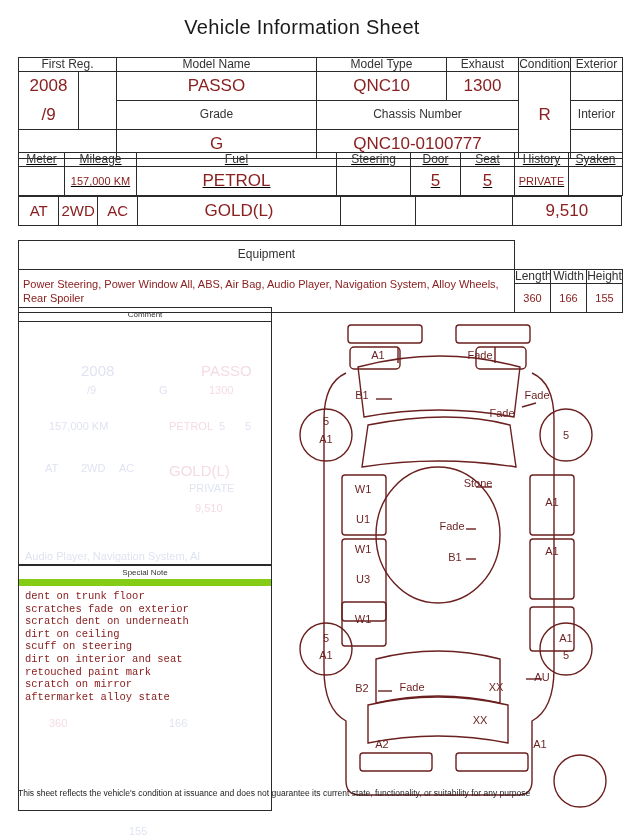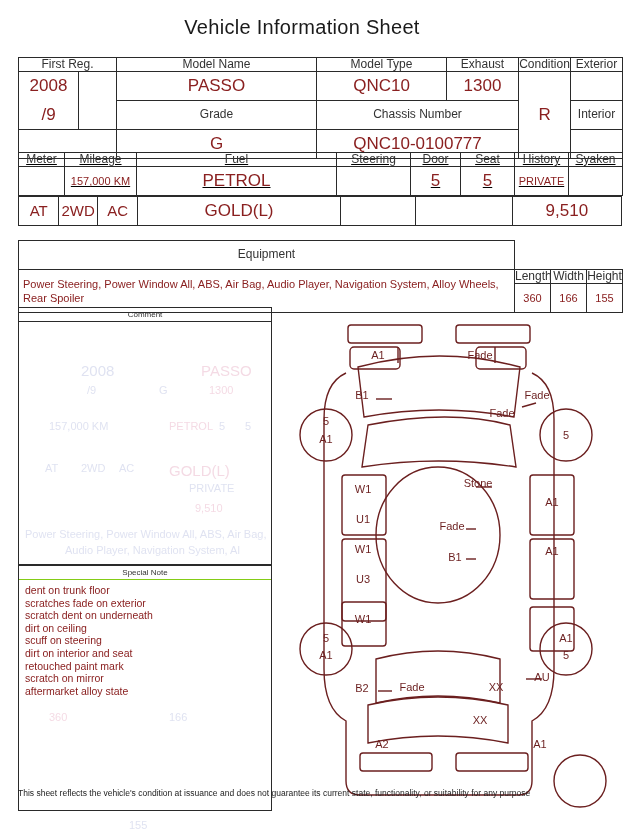--- a/index.html
+++ b/index.html
@@ -114,36 +114,36 @@
     position: absolute;
     left: 0;
     top: 258px;
     width: 254px;
     height: 246px;
     border: 1px solid #2a2a2a;
     border-top: none;
     box-sizing: border-box;
   }
   .special-head {
-    border-bottom: 1px solid #84cc16;
+    border-bottom: 7px solid #84cc16;
     border-top: 1px solid #2a2a2a;
     font-size: 8px;
     color: #333;
     height: 13px;
     line-height: 13px;
     text-align: center;
   }
   .special-list {
     padding: 4px 6px;
     font-size: 10.5px;
     line-height: 12.6px;
     color: #8a2020;
     text-align: left;
   }
-  .special-list div { white-space: nowrap; }
+  .special-list div { white-space: nowrap; font-family: Liberation Mono, monospace; }
 
   
   .ghost {
     position: absolute;
     color: rgba(150,160,210,0.30);
     font-size: 11px;
     white-space: nowrap;
     pointer-events: none;
   }
   .ghost.pink { color: rgba(220,140,170,0.32); }
@@ -327,22 +327,21 @@
         <span class="ghost" style="left:30px;top:98px;">157,000 KM</span>
         <span class="ghost pink" style="left:150px;top:98px;">PETROL</span>
         <span class="ghost" style="left:200px;top:98px;">5</span>
         <span class="ghost" style="left:226px;top:98px;">5</span>
         <span class="ghost" style="left:26px;top:140px;">AT</span>
         <span class="ghost" style="left:62px;top:140px;">2WD</span>
         <span class="ghost" style="left:100px;top:140px;">AC</span>
         <span class="ghost big pink" style="left:150px;top:140px;">GOLD(L)</span>
         <span class="ghost" style="left:170px;top:160px;">PRIVATE</span>
         <span class="ghost pink" style="left:176px;top:180px;">9,510</span>
-        <span class="ghost" style="left:6px;top:206px;">Power Steering, Power Window  All, ABS, Air Bag,</span>
-        <span class="ghost" style="left:6px;top:222px;margin-left:40px;">Audio Player, Navigation System, Al</span>
+        <span class="ghost" style="left:6px;top:228px;">Audio Player, Navigation System, Al</span>
 
       </div>
     </div>
 
     <div class="special-box">
       <div class="special-head">Special Note</div>
       <div class="special-list">
         <div>dent on trunk floor</div>
         <div>scratches fade on exterior</div>
         <div>scratch dent on underneath</div>

